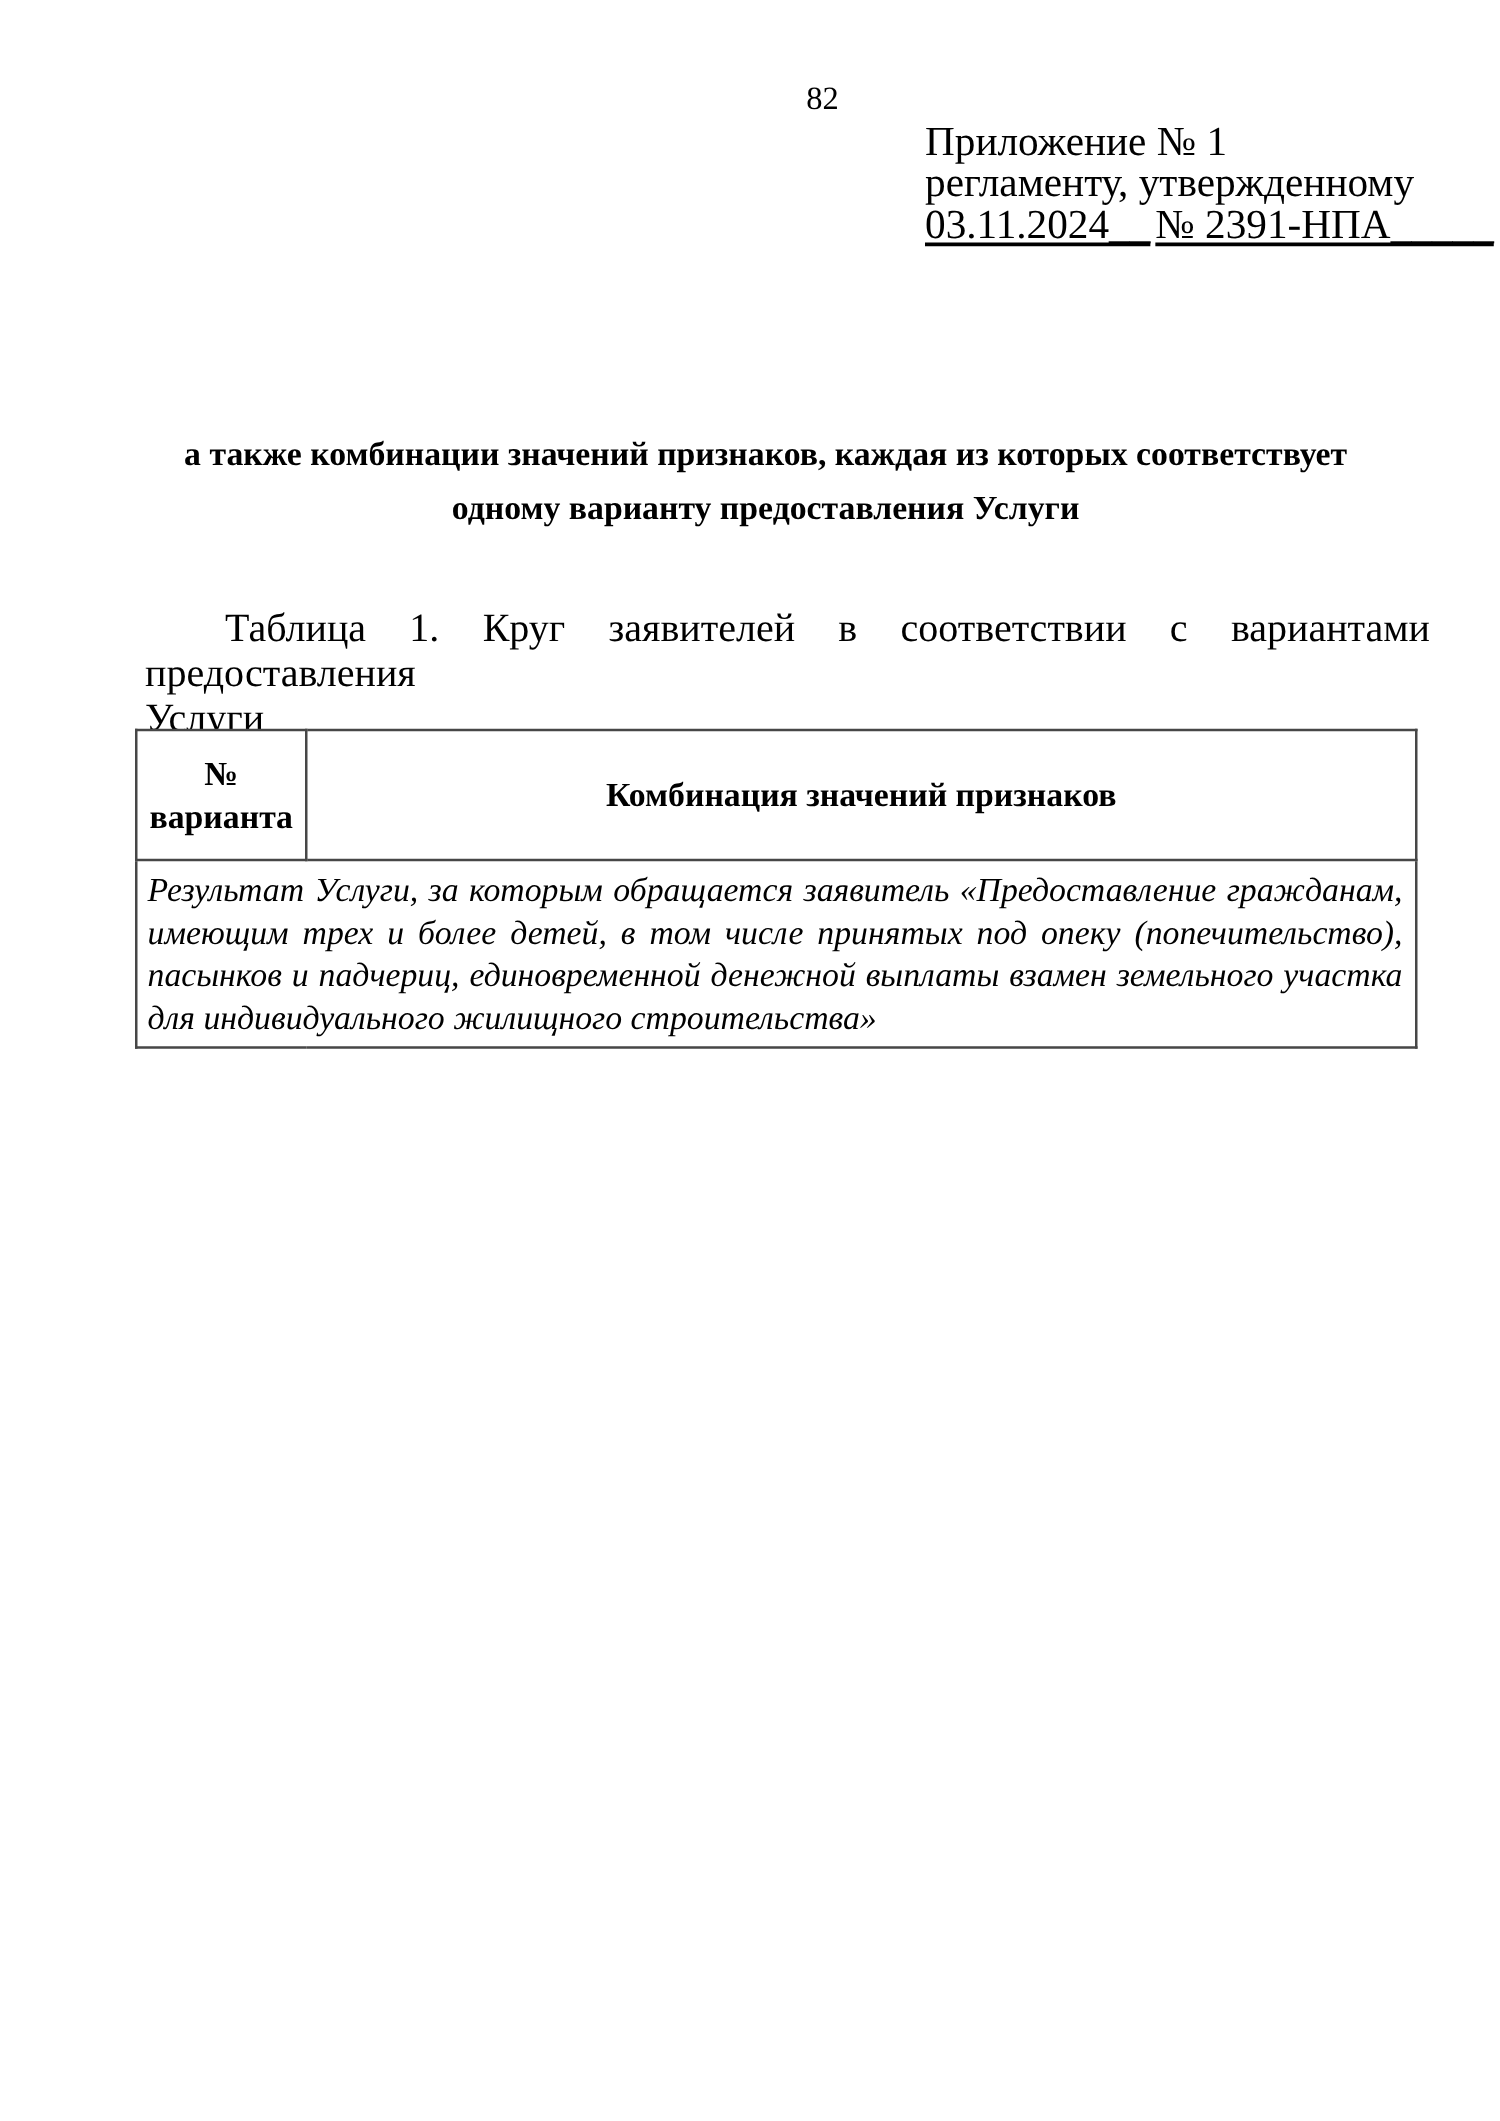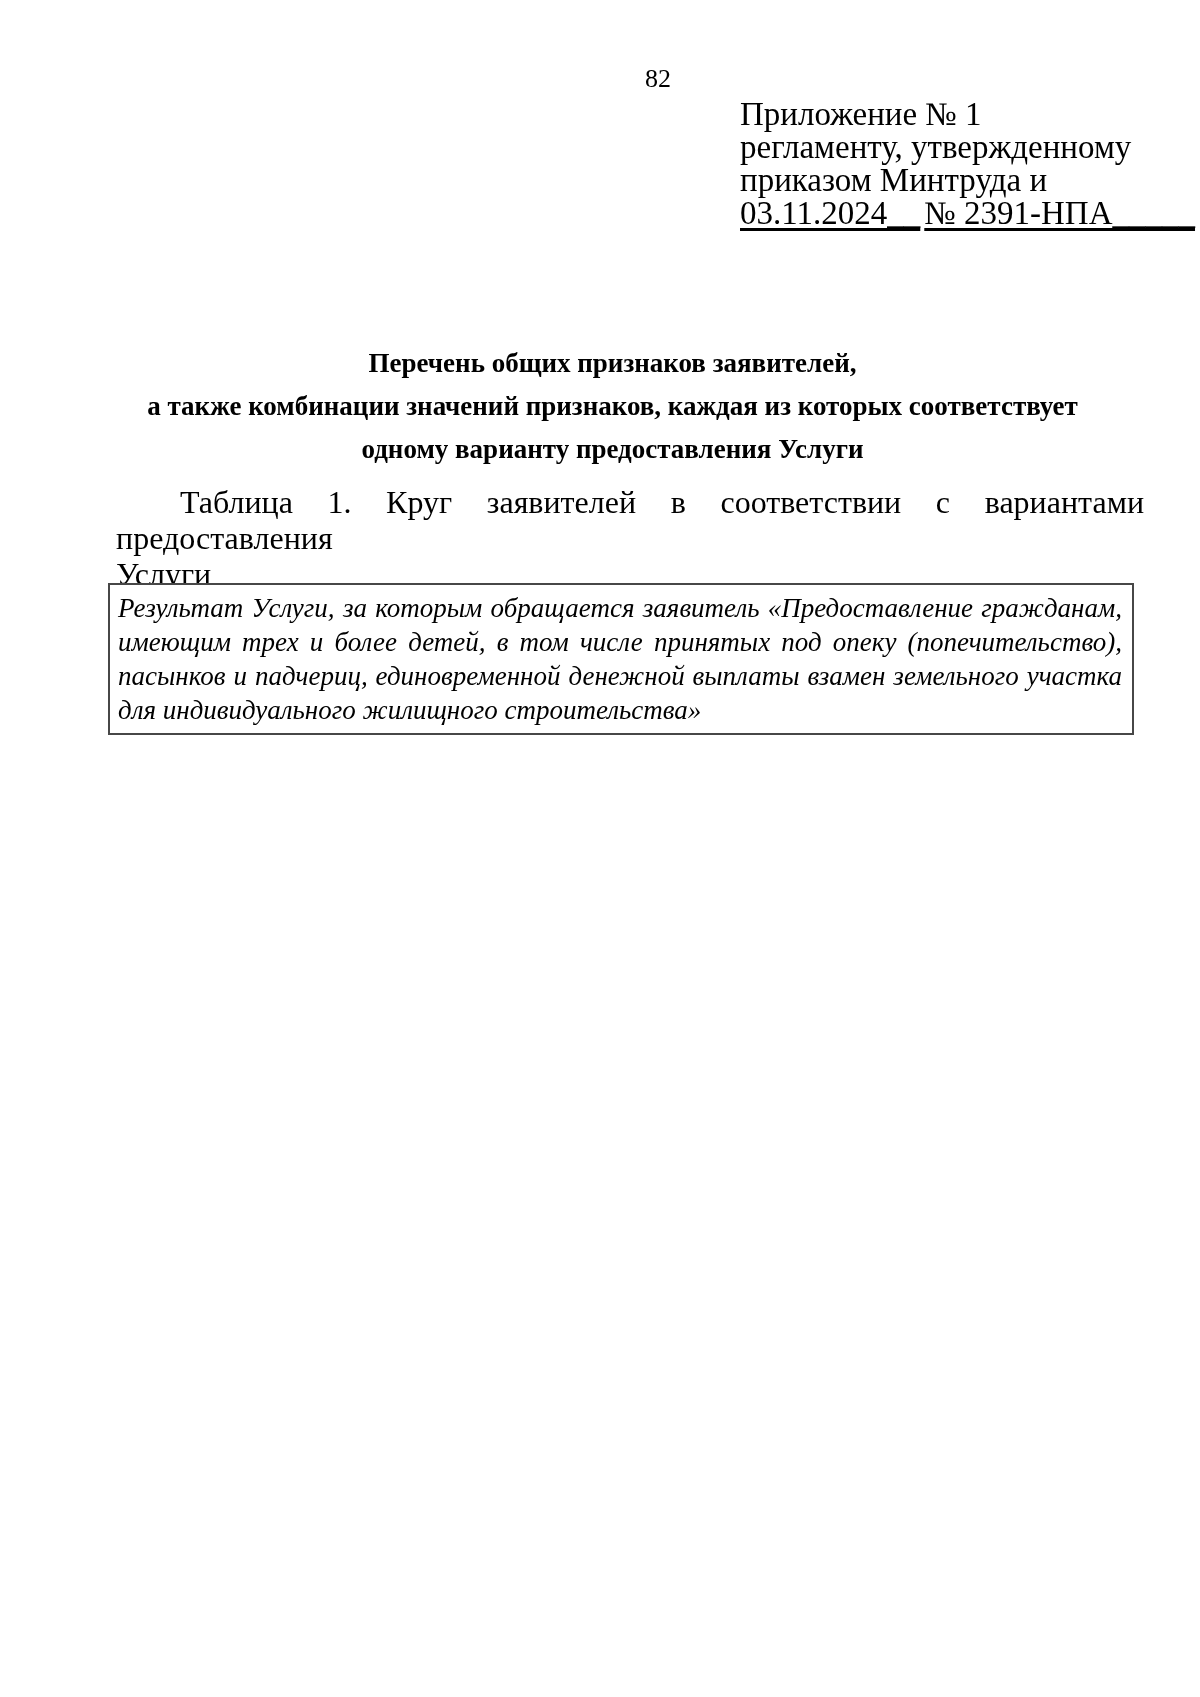--- a/index.html
+++ b/index.html
@@ -83,36 +83,38 @@
   }
 </style>
 </head>
 <body>
 
 <div class="page-number">82</div>
 
 <div class="annex-block">
   <div class="annex-line">Приложение № 1</div>
   <div class="annex-line">регламенту, утвержденному</div>
-  <div class="annex-line">приказом Минтруда и</div>
   <div class="annex-line">
     <span class="u">03.11.2024__</span><span class="u annex-number">№ 2391-НПА_____</span>
   </div>
 </div>
 
 <div class="doc-title">
-  <div>Перечень общих признаков заявителей,</div>
   <div>а также комбинации значений признаков, каждая из которых соответствует</div>
   <div>одному варианту предоставления Услуги</div>
 </div>
 
 <div class="intro">
   <div class="intro-line1">Таблица 1. Круг заявителей в соответствии с вариантами предоставления</div>
   <div class="intro-line2">Услуги</div>
 </div>
 
 <table class="claimants">
   <tbody>
     <tr>
+      <td class="hdr-col1">№ варианта</td>
+      <td class="hdr-col2">Комбинация значений признаков</td>
+    </tr>
+    <tr>
       <td class="result-cell" colspan="2">Результат Услуги, за которым обращается заявитель «Предоставление гражданам, имеющим трех и более детей, в том числе принятых под опеку (попечительство), пасынков и падчериц, единовременной денежной выплаты взамен земельного участка для индивидуального жилищного строительства»</td>
     </tr>
   </tbody>
 </table>
 
 </body></html>

